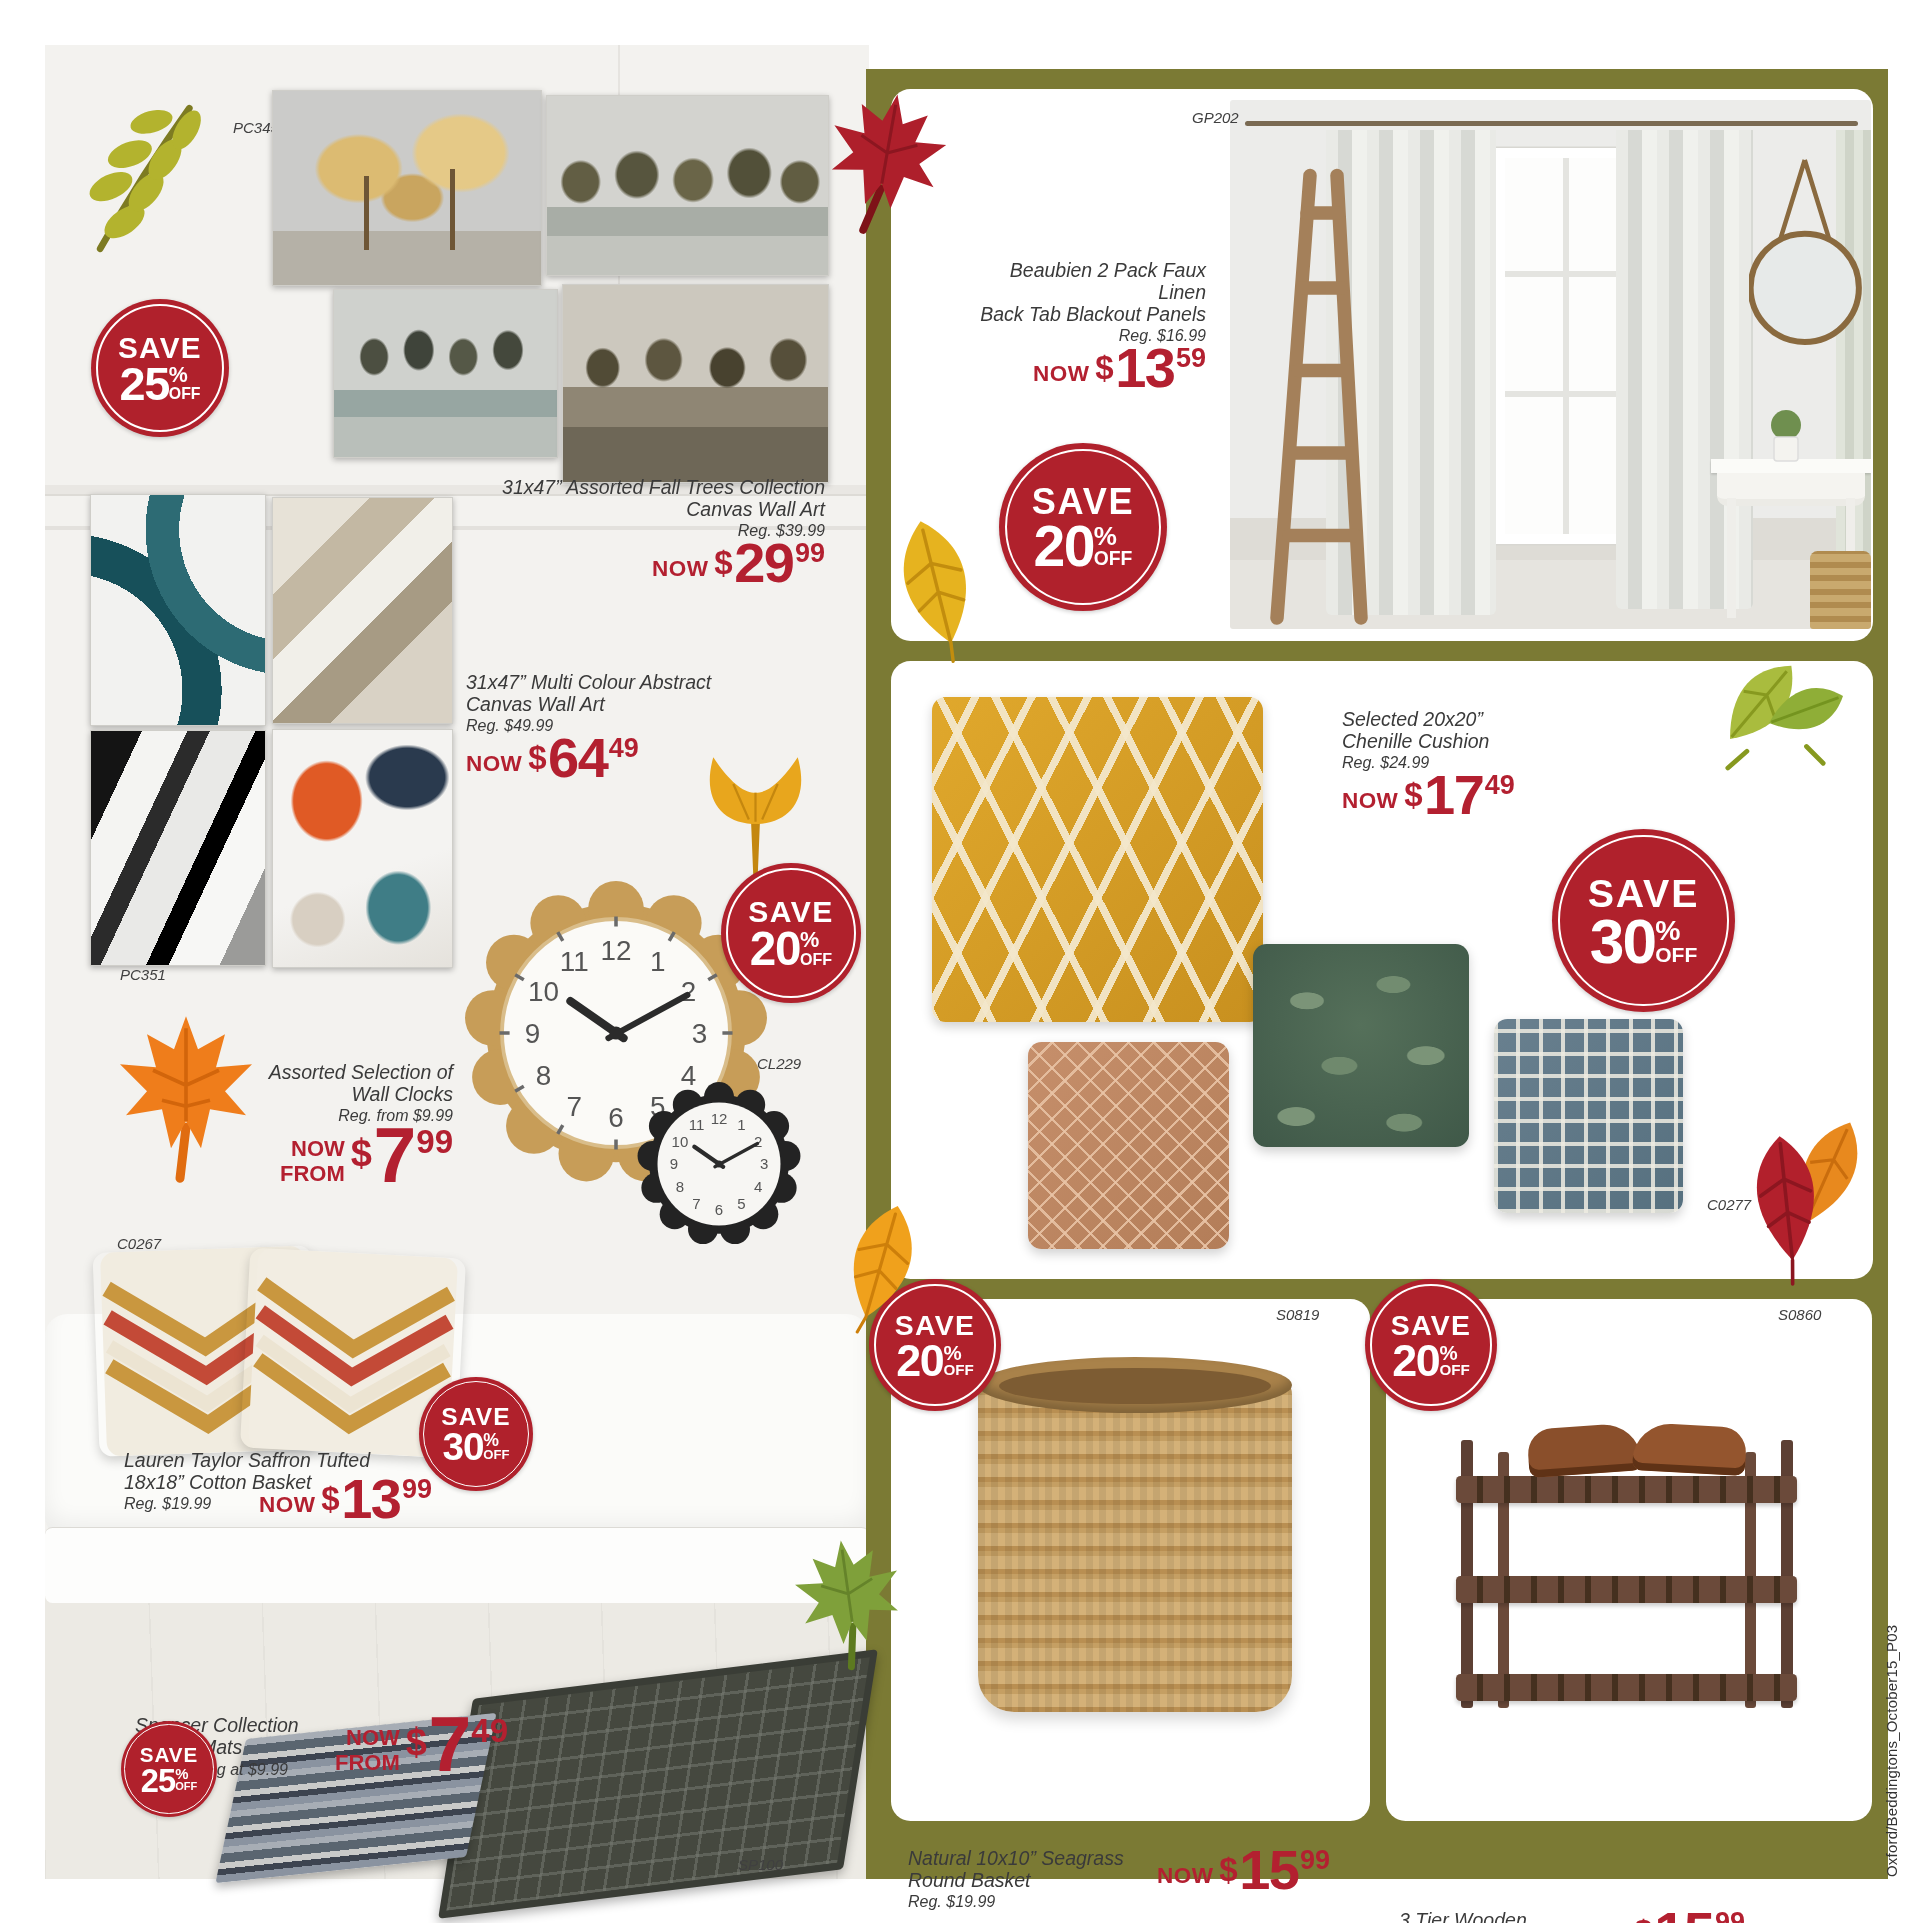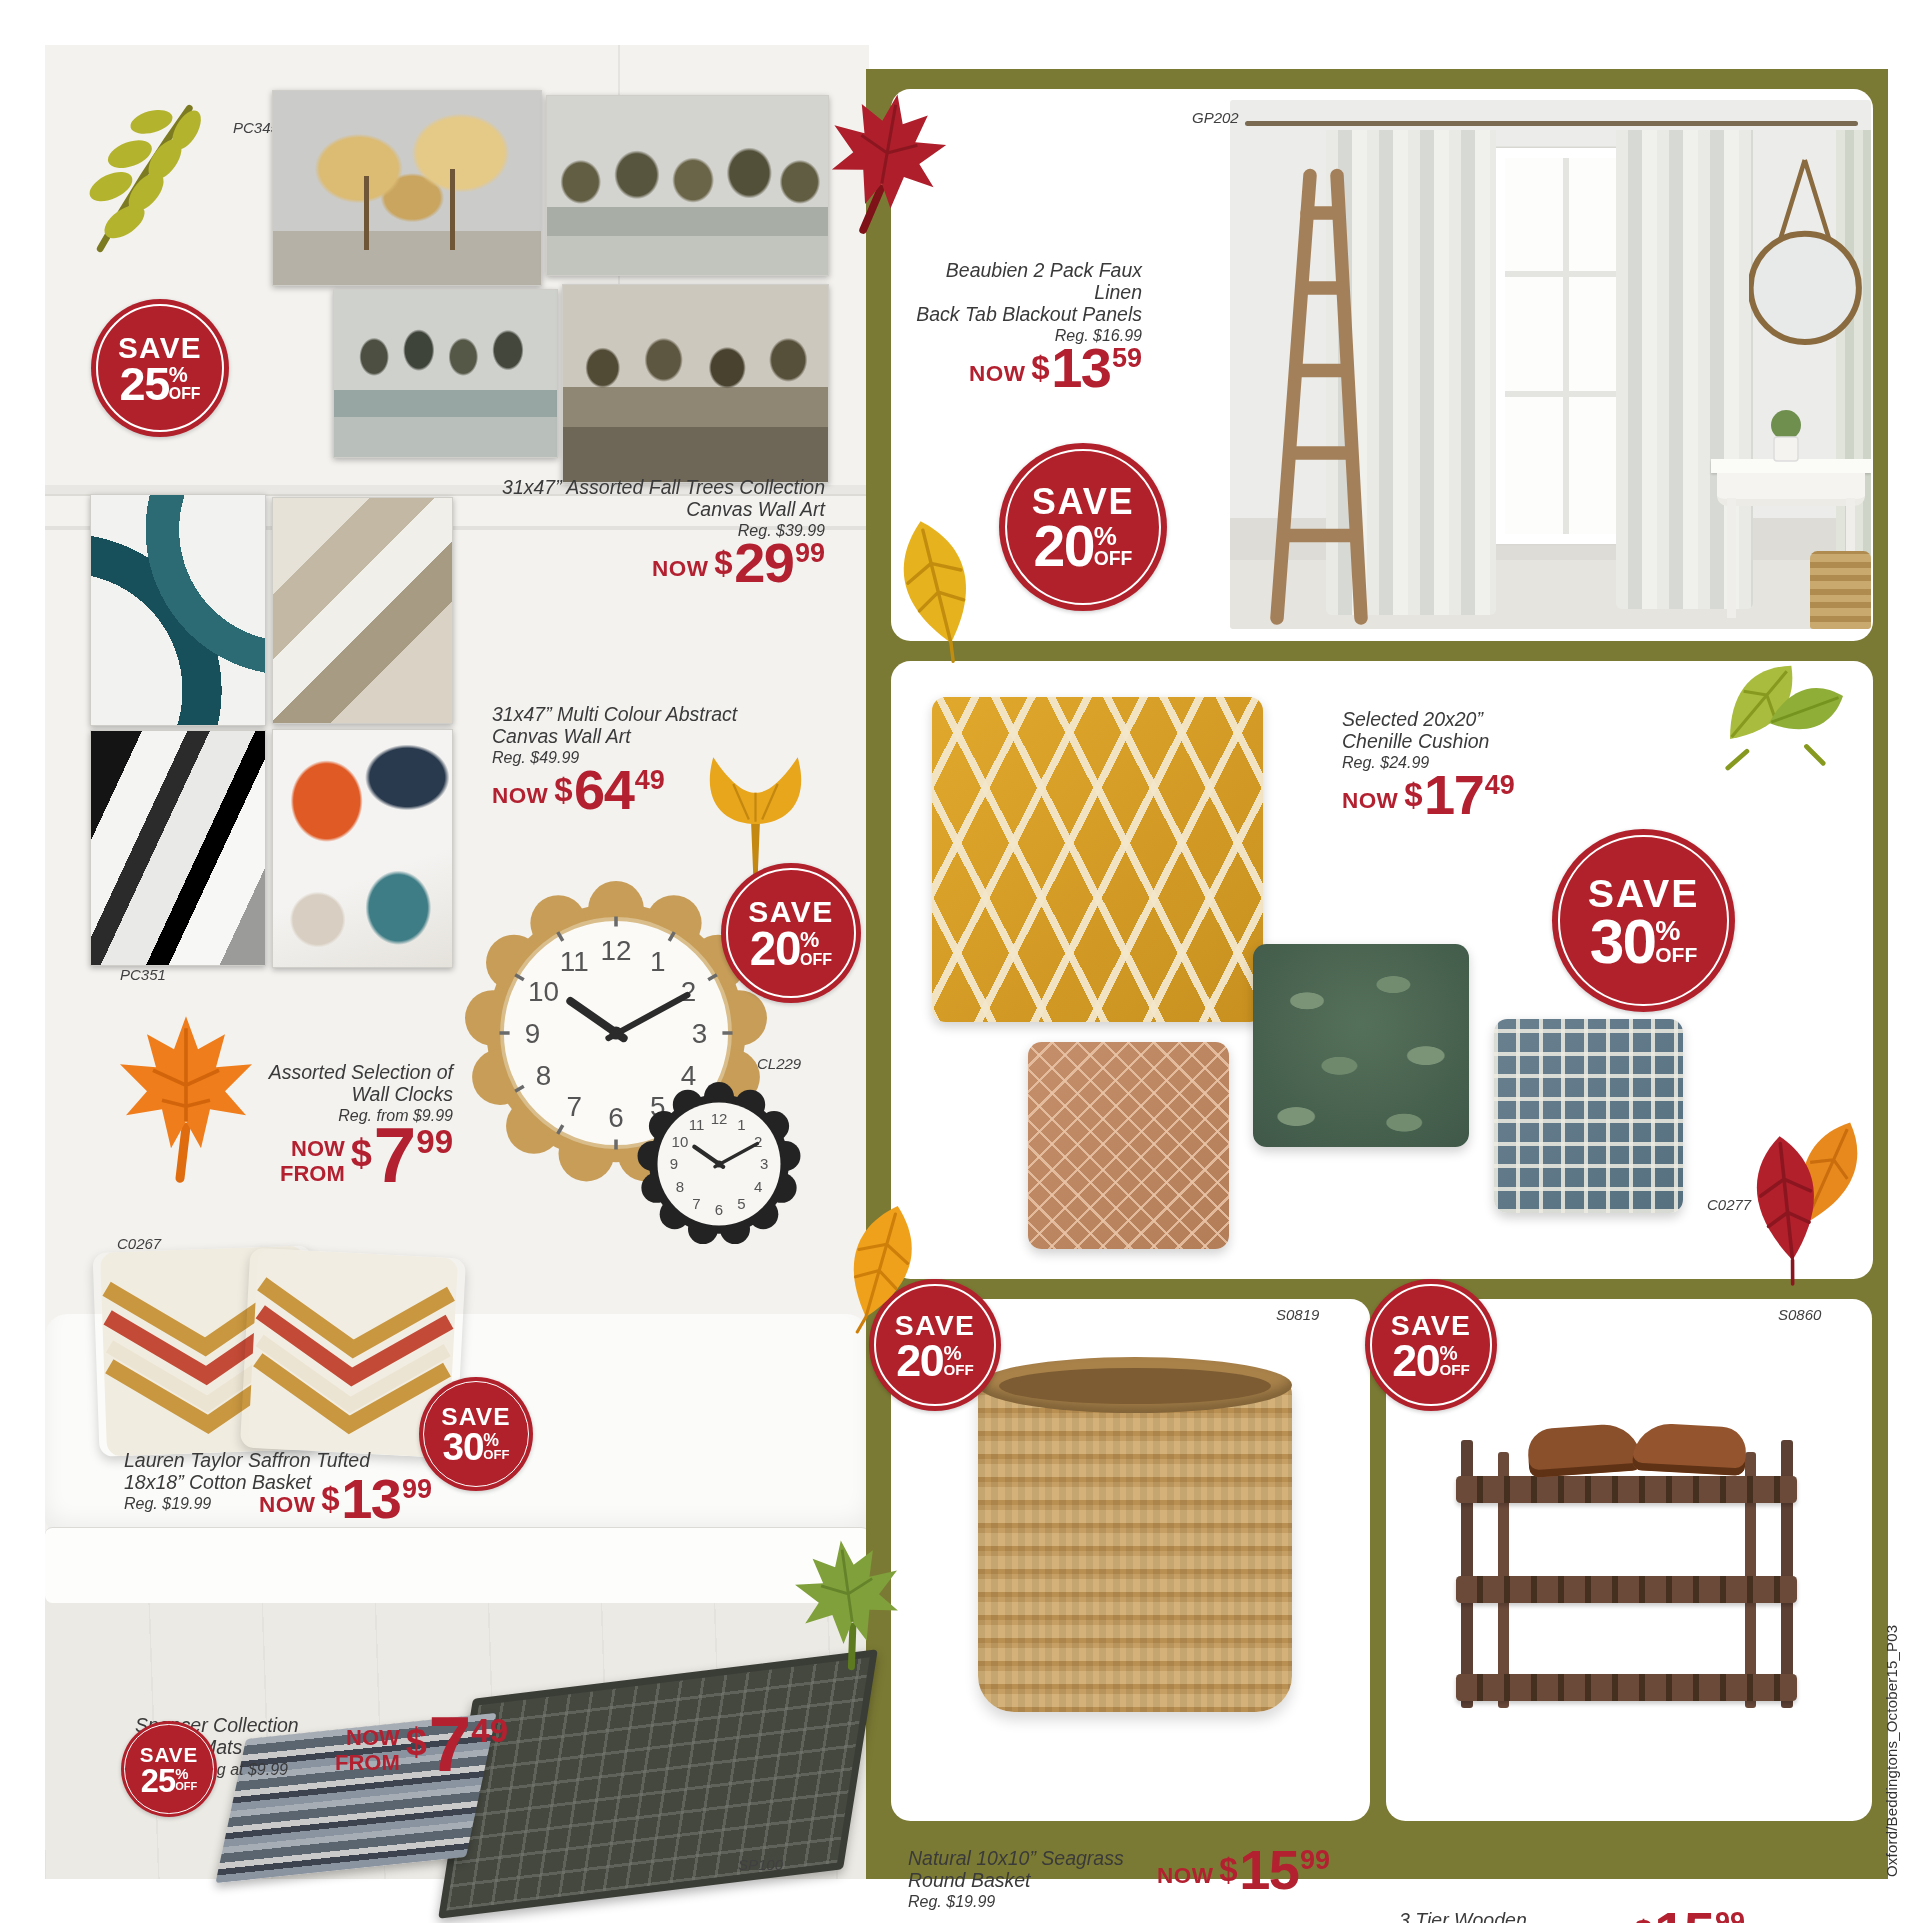--- a/index.html
+++ b/index.html
@@ -151,21 +151,21 @@
        background:linear-gradient(135deg,#e7e2d7 0 24%,#c3b8a3 24% 40%,#f1efe9 40% 55%,#a79b84 55% 70%,#d9d2c5 70% 100%);"></div>
   <div class="abs art" style="left:90px;top:730px;width:174px;height:234px;
        background:linear-gradient(115deg,#141414 0 18%,#f4f4f2 18% 34%,#2b2b2b 34% 42%,#e9e9e7 42% 58%,#000 58% 66%,#f7f7f5 66% 84%,#9b9b99 84% 100%);"></div>
   <div class="abs art" style="left:272px;top:729px;width:179px;height:237px;
        background:radial-gradient(60px 68px at 30% 30%,#e05a25 0 55%,transparent 60%),
                   radial-gradient(68px 53px at 75% 20%,#2a3a4e 0 55%,transparent 62%),
                   radial-gradient(53px 60px at 70% 75%,#3f7d86 0 55%,transparent 62%),
                   radial-gradient(45px 45px at 25% 80%,#d8cfc2 0 55%,transparent 62%),
                   linear-gradient(160deg,#f4f3f1 0 60%,#e5e2dc 100%);"></div>
 
-  <div class="abs" style="left:492px;top:671px;width:323px;margin-top:32px;">
+  <div class="abs" style="left:466px;top:671px;width:323px;">
     <div class="t1">31x47” Multi Colour Abstract</div>
     <div class="t1">Canvas Wall Art</div>
     <div class="reg">Reg. $49.99</div>
     <div><span class="price">
       <span class="now">NOW</span>
       <span class="cur">$</span>
       <span class="int">64</span>
       <span class="cents">49</span>
         </span></div>
   </div>
@@ -414,21 +414,21 @@
     <div class="abs" style="left:497px;top:398px;width:9px;height:120px;background:#efeeea;"></div>
     <div class="abs" style="left:616px;top:398px;width:9px;height:120px;background:#efeeea;"></div>
     <svg class="abs" style="left:526px;top:307px;width:60px;height:57px;" viewBox="0 0 40 38">
       <circle cx="20" cy="12" r="10" fill="#6f8f4f"></circle>
         <rect x="12" y="20" width="16" height="16" rx="2" fill="#f4f3ef" stroke="#ddd"></rect>
     </svg>
     <div class="abs" style="left:580px;top:451px;width:61px;height:78px;border-radius:7.5px 7.5px 3px 3px;
          background:repeating-linear-gradient(0deg,#c9a96e 0 7.5px,#b08b4f 7.5px 13.5px);"></div>
   </div>
 
-  <div class="abs ra" style="left:900px;top:259px;width:242px;z-index:10">
+  <div class="abs ra" style="left:964px;top:259px;width:242px;z-index:10">
     <div class="t1">Beaubien 2 Pack Faux Linen</div>
     <div class="t1">Back Tab Blackout Panels</div>
     <div class="reg">Reg. $16.99</div>
     <div class="p-end">
         <span class="price">
       <span class="now">NOW</span>
       <span class="cur">$</span>
       <span class="int">13</span>
       <span class="cents">59</span>
         </span>

